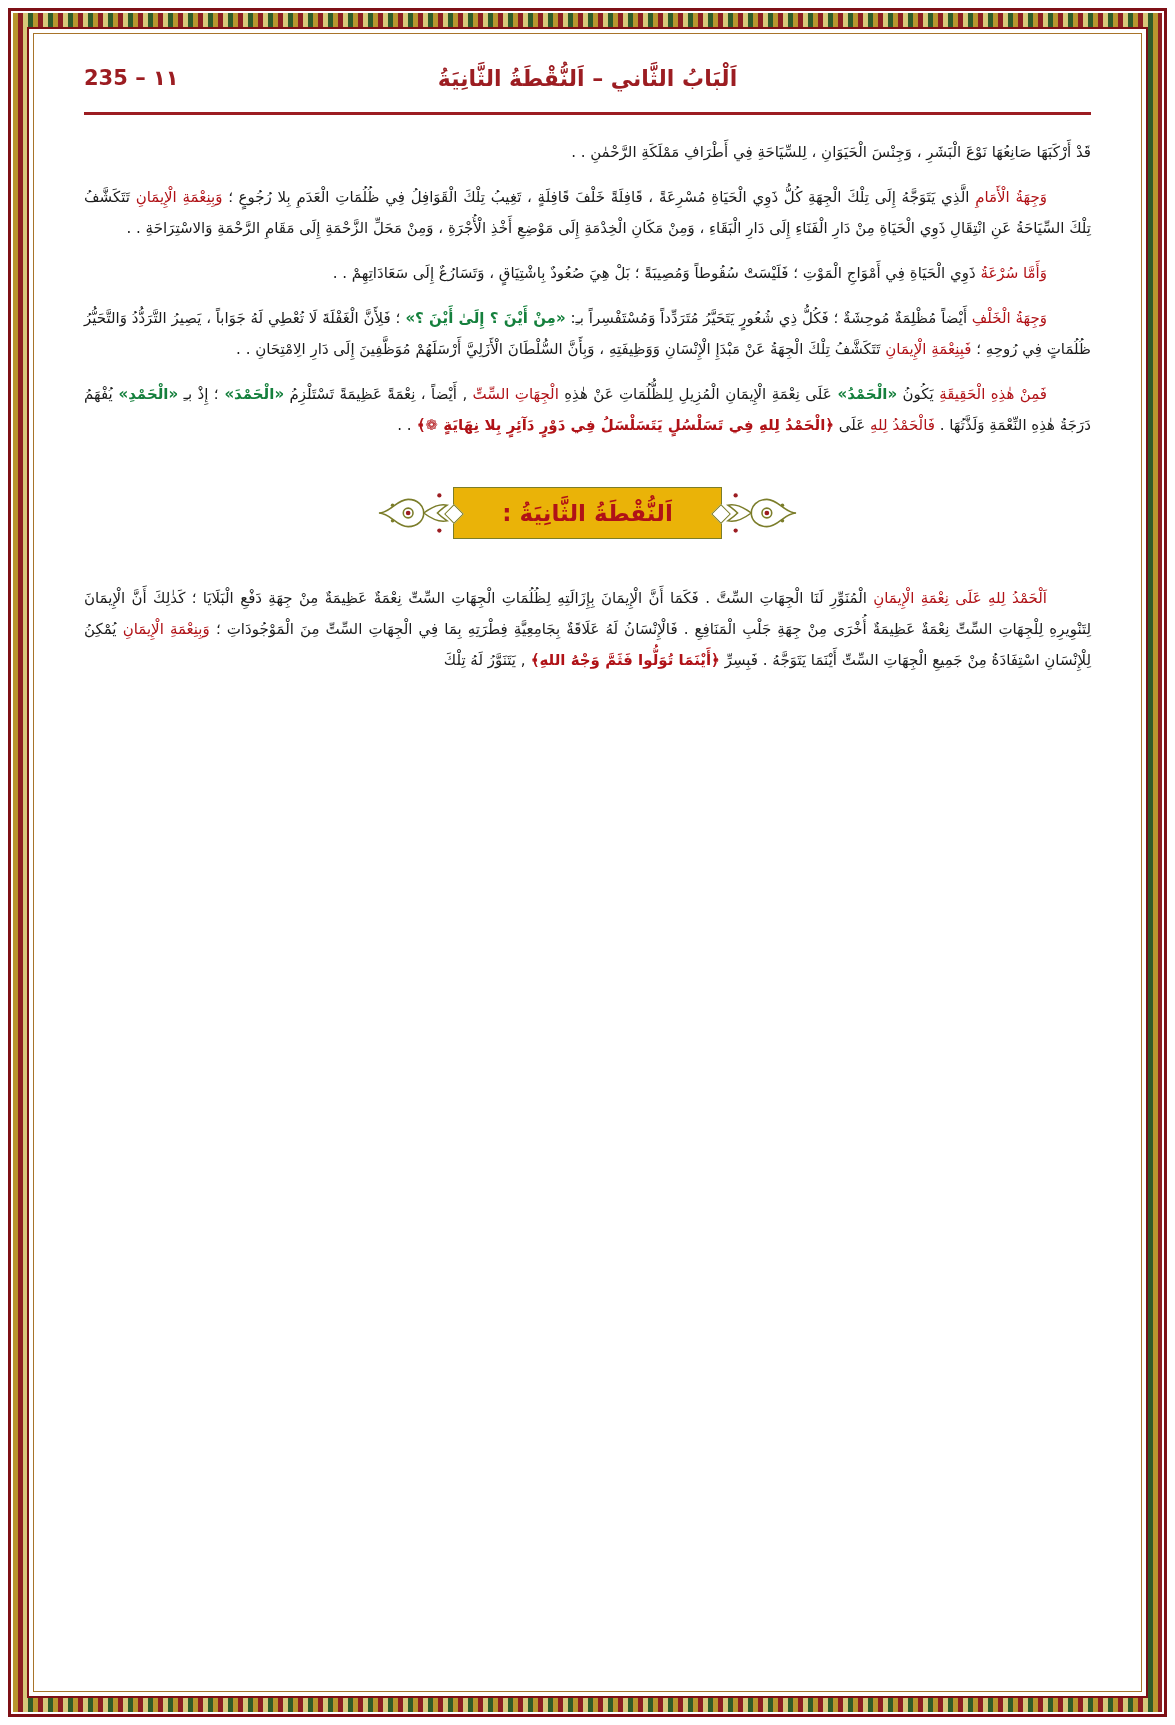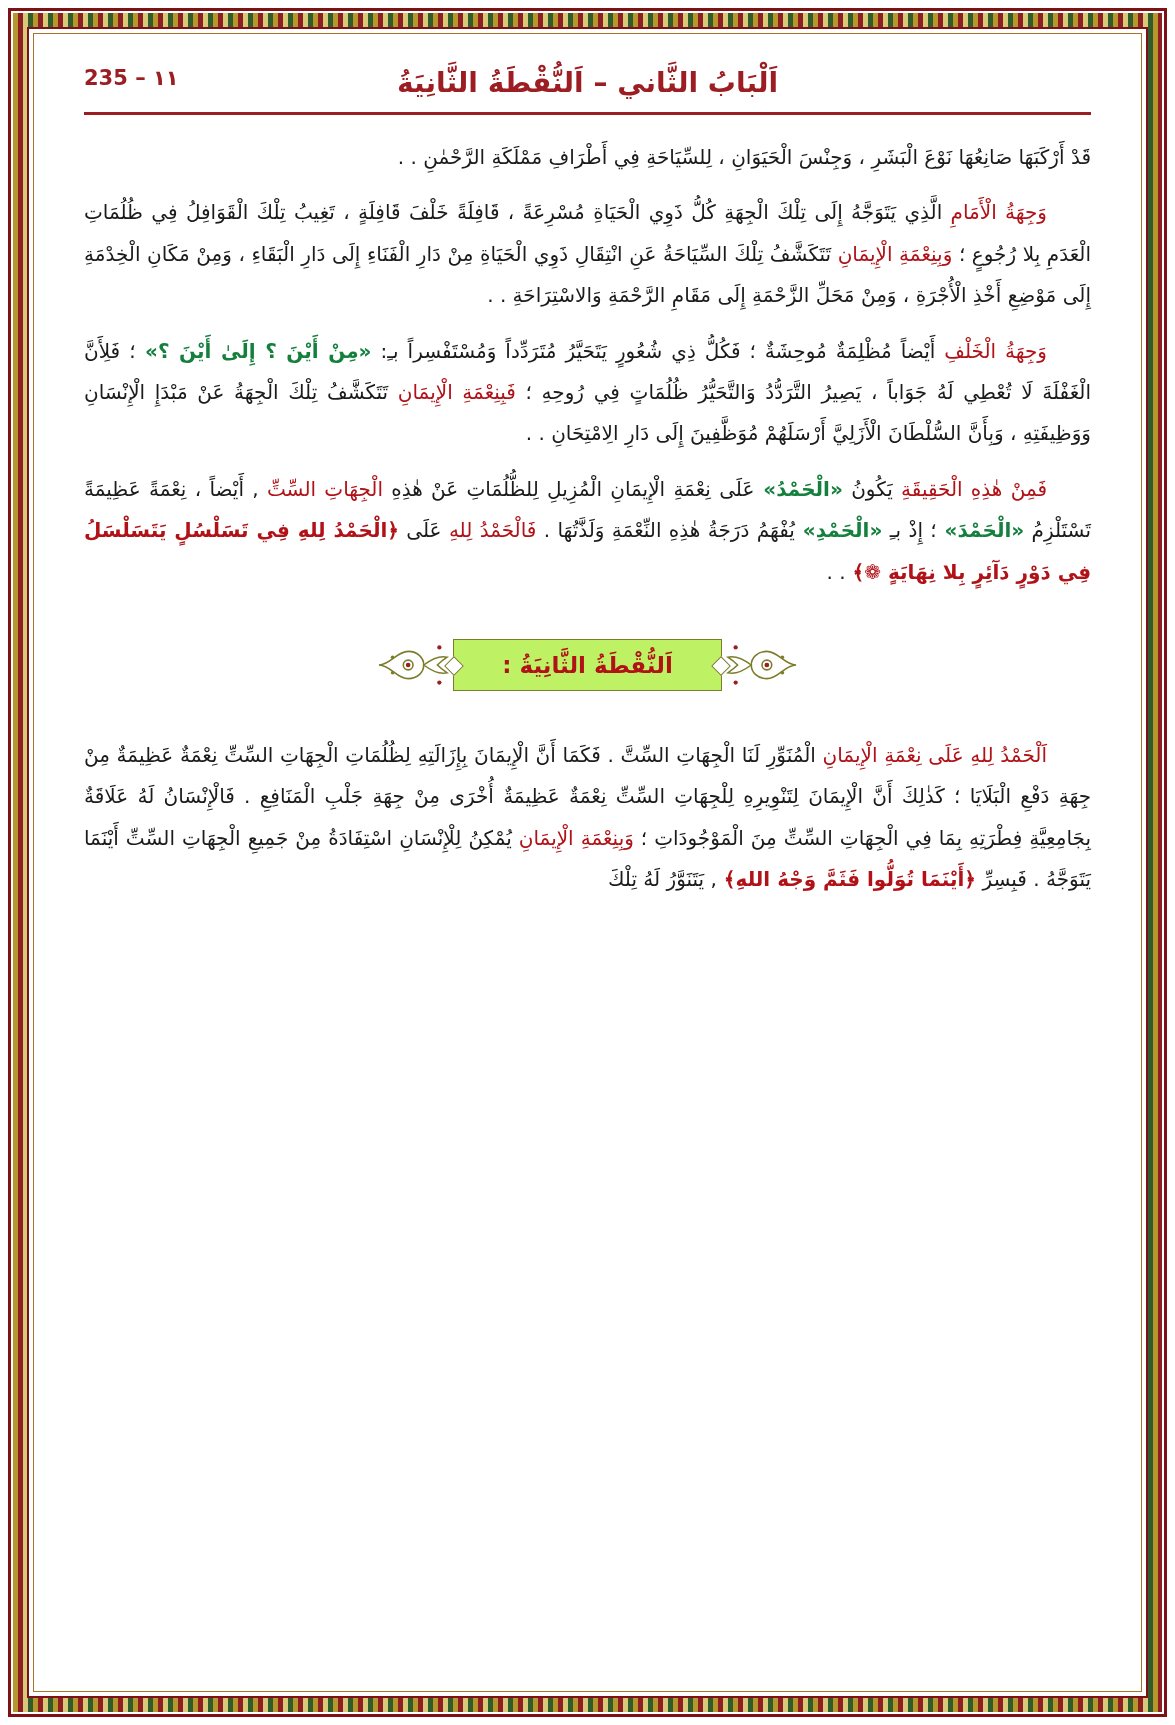--- a/index.html
+++ b/index.html
@@ -67,40 +67,40 @@
     align-items: baseline;
     justify-content: space-between;
     position: relative;
     height: 44px;
   }
   .header-title {
     position: absolute;
     left: 0; right: 0;
     text-align: center;
     color: #9c1d22;
-    font-size: 28px;
+    font-size: 22px;
     font-weight: bold;
     letter-spacing: 0;
   }
   .header-page {
     color: #9c1d22;
     font-size: 21px;
     font-weight: bold;
     position: relative;
     z-index: 2;
   }
   .header-rule {
     height: 3px;
     background: #9c1d22;
     margin: 2px 0 22px 0;
   }
 
   
   .para {
-    font-size: 20px;
+    font-size: 15px;
     line-height: 2.07;
     color: #1b1b1b;
     text-align: justify;
     text-justify: inter-word;
     margin: 0 0 14px 0;
     text-indent: 0;
   }
   .para.indent { text-indent: 44px; }
   .red { color: #b01217; font-weight: normal; }
   .quote { color: #15803d; font-weight: bold; }
@@ -111,21 +111,21 @@
     display: flex;
     align-items: center;
     justify-content: center;
     margin: 26px 0 24px 0;
     height: 92px;
   }
   .orn-box {
     border: 1.5px solid #7b7d2a;
     padding: 12px 48px;
     position: relative;
-    background: #bef264;
+    background: #eab308;
   }
   .orn-box:before, .orn-box:after {
     content: "";
     position: absolute;
     width: 12px; height: 12px;
     border: 1.5px solid #7b7d2a;
     transform: rotate(45deg);
     background: #fff;
   }
   .orn-box:before { left: -7px; top: 50%; margin-top: -6px; }
@@ -156,20 +156,21 @@
 
     <div class="header-row">
       <div class="header-page">١١ – 235</div>
       <div class="header-title">اَلْبَابُ الثَّاني – اَلنُّقْطَةُ الثَّانِيَةُ</div>
     </div>
     <div class="header-rule"></div>
 
     <div id="body-top">
         <div class="para"><span>قَدْ أَرْكَبَهَا صَانِعُهَا نَوْعَ الْبَشَرِ ، وَجِنْسَ الْحَيَوَانِ ، لِلسِّيَاحَةِ فِي أَطْرَافِ مَمْلَكَةِ الرَّحْمٰنِ . .</span></div>
         <div class="para indent"><span class="red">وَجِهَةُ الْأَمَامِ </span><span>الَّذِي يَتَوَجَّهُ إِلَى تِلْكَ الْجِهَةِ كُلُّ ذَوِي الْحَيَاةِ مُسْرِعَةً ، قَافِلَةً خَلْفَ قَافِلَةٍ ، تَغِيبُ تِلْكَ الْقَوَافِلُ فِي ظُلُمَاتِ الْعَدَمِ بِلا رُجُوعٍ ؛ </span><span class="red">وَبِنِعْمَةِ الْإِيمَانِ </span><span>تَتَكَشَّفُ تِلْكَ السِّيَاحَةُ عَنِ انْتِقَالِ ذَوِي الْحَيَاةِ مِنْ دَارِ الْفَنَاءِ إِلَى دَارِ الْبَقَاءِ ، وَمِنْ مَكَانِ الْخِدْمَةِ إِلَى مَوْضِعِ أَخْذِ الْأُجْرَةِ ، وَمِنْ مَحَلِّ الزَّحْمَةِ إِلَى مَقَامِ الرَّحْمَةِ وَالاسْتِرَاحَةِ . .</span></div>
+        <div class="para indent"><span class="red">وَأَمَّا سُرْعَةُ </span><span>ذَوِي الْحَيَاةِ فِي أَمْوَاجِ الْمَوْتِ ؛ فَلَيْسَتْ سُقُوطاً وَمُصِيبَةً ؛ بَلْ هِيَ صُعُودٌ بِاشْتِيَاقٍ ، وَتَسَارُعٌ إِلَى سَعَادَاتِهِمْ . .</span></div>
         <div class="para indent"><span class="red">وَجِهَةُ الْخَلْفِ </span><span>أَيْضاً مُظْلِمَةٌ مُوحِشَةٌ ؛ فَكُلُّ ذِي شُعُورٍ يَتَحَيَّرُ مُتَرَدِّداً وَمُسْتَفْسِراً بـِ: </span><span class="quote">«مِنْ أَيْنَ ؟ إِلَىٰ أَيْنَ ؟» </span><span>؛ فَلِأَنَّ الْغَفْلَةَ لَا تُعْطِي لَهُ جَوَاباً ، يَصِيرُ التَّرَدُّدُ وَالتَّحَيُّرُ ظُلُمَاتٍ فِي رُوحِهِ ؛ </span><span class="red">فَبِنِعْمَةِ الْإِيمَانِ </span><span>تَتَكَشَّفُ تِلْكَ الْجِهَةُ عَنْ مَبْدَإِ الْإِنْسَانِ وَوَظِيفَتِهِ ، وَبِأَنَّ السُّلْطَانَ الْأَزَلِيَّ أَرْسَلَهُمْ مُوَظَّفِينَ إِلَى دَارِ الِامْتِحَانِ . .</span></div>
         <div class="para indent"><span class="red">فَمِنْ هٰذِهِ الْحَقِيقَةِ </span><span>يَكُونُ </span><span class="quote">«الْحَمْدُ» </span><span>عَلَى نِعْمَةِ الْإِيمَانِ الْمُزِيلِ لِلظُّلُمَاتِ عَنْ هٰذِهِ </span><span class="red">الْجِهَاتِ السِّتِّ </span><span>, أَيْضاً ، نِعْمَةً عَظِيمَةً تَسْتَلْزِمُ </span><span class="quote">«الْحَمْدَ» </span><span>؛ إِذْ بـِ </span><span class="quote">«الْحَمْدِ» </span><span>يُفْهَمُ دَرَجَةُ هٰذِهِ النِّعْمَةِ وَلَذَّتُهَا . </span><span class="red">فَالْحَمْدُ لِلهِ </span><span>عَلَى </span><span class="verse">﴿الْحَمْدُ لِلهِ فِي تَسَلْسُلٍ يَتَسَلْسَلُ فِي دَوْرٍ دَآئِرٍ بِلا نِهَايَةٍ ❁﴾ </span><span>. .</span></div>
       </div>
 
     <div class="section-ornament">
       <svg class="orn-wing" viewBox="0 0 80 80">
         <g fill="none" stroke="#7b7d2a" stroke-width="1.6">
           <path d="M76 40 C64 40 58 26 46 26 C36 26 30 33 30 40 C30 47 36 54 46 54 C58 54 64 40 76 40 Z"></path>
           <path d="M30 40 C22 34 14 30 6 32 C12 36 16 40 16 40 C16 40 12 44 6 48 C14 50 22 46 30 40 Z"></path>
           <circle cx="46" cy="40" r="5"></circle>

